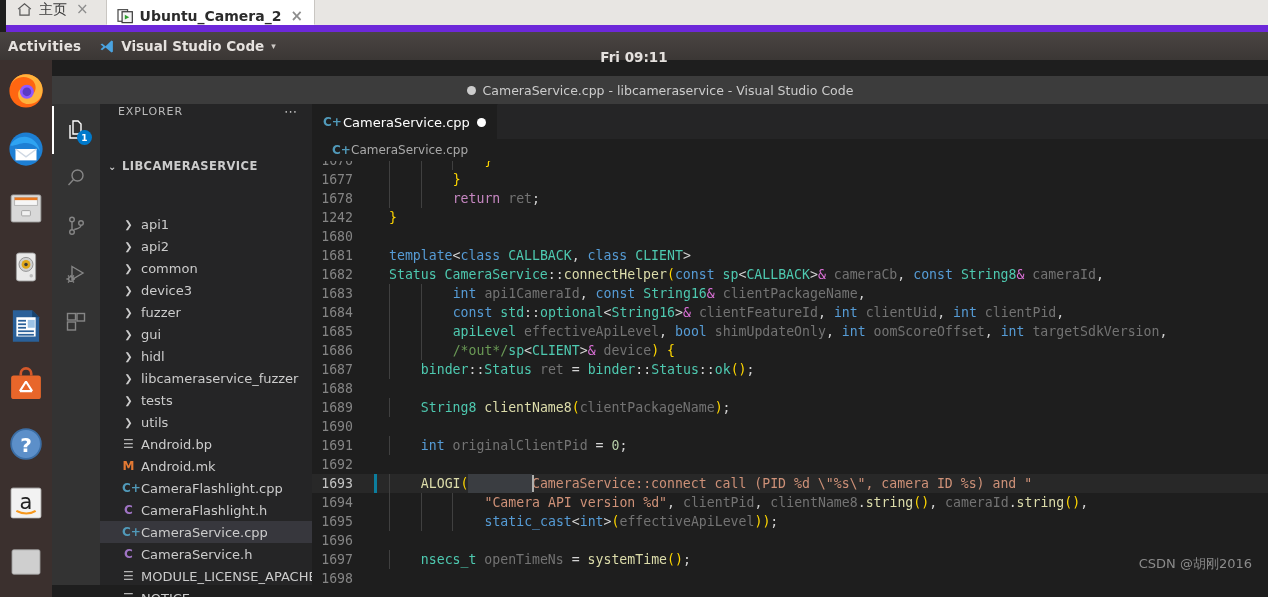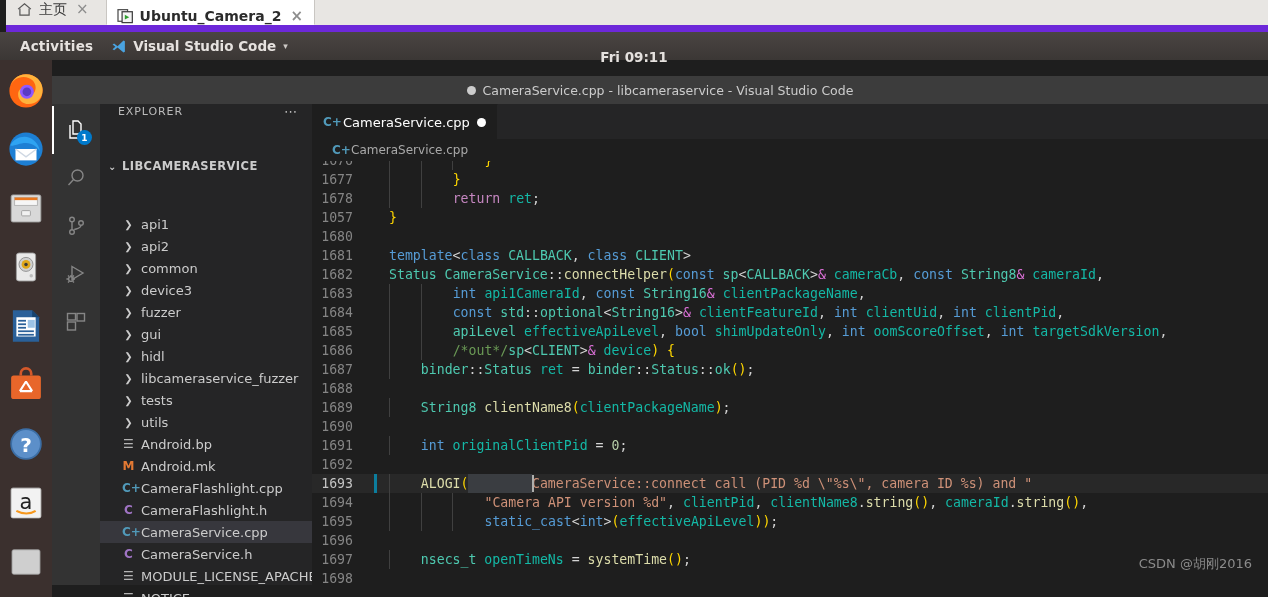--- a/index.html
+++ b/index.html
@@ -34,21 +34,21 @@
   .home-ico { width: 17px; height: 17px; display:block; }
   .win-ico { width: 17px; height: 15px; display:block; }
 
   
   .gnome-bar {
     position: absolute; left: 0; top: 32px; width: 1268px; height: 28px;
     background: linear-gradient(#4a4542, #3b3735);
     color: #e6e2df; display: flex; align-items: center;
     font-size: 13.5px; font-weight: bold;
   }
-  .gnome-activities { padding: 0 12px 0 20px; letter-spacing: .2px; }
+  .gnome-activities { padding: 0 12px 0 8px; letter-spacing: .2px; }
   .gnome-app { display: flex; align-items: center; gap: 7px; padding: 0 6px; }
   .gnome-app .caret { font-size: 9px; opacity: .85; }
   .vsc-mark { width: 15px; height: 15px; display:block; }
   .gnome-clock {
     position: absolute; left: 0; right: 0; top: 11px; height: 28px;
     display: flex; align-items: center; justify-content: center;
     pointer-events: none;
   }
 
   
@@ -152,21 +152,21 @@
   .cline.current .lnum { color: #c6c6c6; }
   .gutter { width: 6px; flex: none; }
   .gutter.modified { background: linear-gradient(90deg,#0c7d9d 0 3px, transparent 3px); }
   .ctext { flex: 1; position: relative; padding-left: 9px; min-width: 0; }
 
   
   .t-key   { color: #569cd6; }
   .t-ctrl  { color: #c586c0; }
   .t-type  { color: #4ec9b0; }
   .t-fn    { color: #dcdcaa; }
-  .t-var   { color: #14b8a6; }
+  .t-var   { color: #737373; }
   .t-str   { color: #ce9178; }
   .t-num   { color: #b5cea8; }
   .t-cmt   { color: #6a9955; }
   .t-pl    { color: #d4d4d4; }
   .t-p1    { color: #ffd700; }
   .t-p2    { color: #da70d6; }
 
   .iguide {
     position: absolute; top: 0; width: 1px; height: 19px; background: #404040;
   }
@@ -462,21 +462,21 @@
         </div>
         <div class="breadcrumbs">
           <span class="fico cpp">C+</span>
           <span>CameraService.cpp</span>
         </div>
         <div class="code-area">
           <div class="code-scroll" id="code-scroll">
               <div class="cline"><div class="lnum">1676</div><div class="gutter"></div><div class="ctext"><span class="t-pl"> </span><span class="t-pl"> </span><span class="t-pl"> </span><span class="t-pl"> </span><span class="t-pl"> </span><span class="t-pl"> </span><span class="t-pl"> </span><span class="t-pl"> </span><span class="t-pl"> </span><span class="t-pl"> </span><span class="t-pl"> </span><span class="t-pl"> </span><span class="t-p1">}</span><span class="iguide" style="left: 9px;"></span><span class="iguide" style="left: 40.72px;"></span><span class="iguide" style="left: 72.44px;"></span></div></div>
               <div class="cline"><div class="lnum">1677</div><div class="gutter"></div><div class="ctext"><span class="t-pl"> </span><span class="t-pl"> </span><span class="t-pl"> </span><span class="t-pl"> </span><span class="t-pl"> </span><span class="t-pl"> </span><span class="t-pl"> </span><span class="t-pl"> </span><span class="t-p1">}</span><span class="iguide" style="left: 9px;"></span><span class="iguide" style="left: 40.72px;"></span></div></div>
               <div class="cline"><div class="lnum">1678</div><div class="gutter"></div><div class="ctext"><span class="t-pl"> </span><span class="t-pl"> </span><span class="t-pl"> </span><span class="t-pl"> </span><span class="t-pl"> </span><span class="t-pl"> </span><span class="t-pl"> </span><span class="t-pl"> </span><span class="t-ctrl">return</span><span class="t-pl"> </span><span class="t-var">ret</span><span class="t-pl">;</span><span class="iguide" style="left: 9px;"></span><span class="iguide" style="left: 40.72px;"></span></div></div>
-              <div class="cline"><div class="lnum">1057</div><div class="gutter"></div><div class="ctext"><span class="t-p1">}</span></div></div>
+              <div class="cline"><div class="lnum">1242</div><div class="gutter"></div><div class="ctext"><span class="t-p1">}</span></div></div>
               <div class="cline"><div class="lnum">1680</div><div class="gutter"></div><div class="ctext"></div></div>
               <div class="cline"><div class="lnum">1681</div><div class="gutter"></div><div class="ctext"><span class="t-key">template</span><span class="t-pl">&lt;</span><span class="t-key">class</span><span class="t-pl"> </span><span class="t-type">CALLBACK</span><span class="t-pl">,</span><span class="t-pl"> </span><span class="t-key">class</span><span class="t-pl"> </span><span class="t-type">CLIENT</span><span class="t-pl">&gt;</span></div></div>
               <div class="cline"><div class="lnum">1682</div><div class="gutter"></div><div class="ctext"><span class="t-type">Status</span><span class="t-pl"> </span><span class="t-type">CameraService</span><span class="t-pl">:</span><span class="t-pl">:</span><span class="t-fn">connectHelper</span><span class="t-p1">(</span><span class="t-key">const</span><span class="t-pl"> </span><span class="t-type">sp</span><span class="t-pl">&lt;</span><span class="t-type">CALLBACK</span><span class="t-pl">&gt;</span><span class="t-p2">&amp;</span><span class="t-pl"> </span><span class="t-var">cameraCb</span><span class="t-pl">,</span><span class="t-pl"> </span><span class="t-key">const</span><span class="t-pl"> </span><span class="t-type">String8</span><span class="t-p2">&amp;</span><span class="t-pl"> </span><span class="t-var">cameraId</span><span class="t-pl">,</span></div></div>
               <div class="cline"><div class="lnum">1683</div><div class="gutter"></div><div class="ctext"><span class="t-pl"> </span><span class="t-pl"> </span><span class="t-pl"> </span><span class="t-pl"> </span><span class="t-pl"> </span><span class="t-pl"> </span><span class="t-pl"> </span><span class="t-pl"> </span><span class="t-key">int</span><span class="t-pl"> </span><span class="t-var">api1CameraId</span><span class="t-pl">,</span><span class="t-pl"> </span><span class="t-key">const</span><span class="t-pl"> </span><span class="t-type">String16</span><span class="t-p2">&amp;</span><span class="t-pl"> </span><span class="t-var">clientPackageName</span><span class="t-pl">,</span><span class="iguide" style="left: 9px;"></span><span class="iguide" style="left: 40.72px;"></span></div></div>
               <div class="cline"><div class="lnum">1684</div><div class="gutter"></div><div class="ctext"><span class="t-pl"> </span><span class="t-pl"> </span><span class="t-pl"> </span><span class="t-pl"> </span><span class="t-pl"> </span><span class="t-pl"> </span><span class="t-pl"> </span><span class="t-pl"> </span><span class="t-key">const</span><span class="t-pl"> </span><span class="t-type">std</span><span class="t-pl">:</span><span class="t-pl">:</span><span class="t-type">optional</span><span class="t-pl">&lt;</span><span class="t-type">String16</span><span class="t-pl">&gt;</span><span class="t-p2">&amp;</span><span class="t-pl"> </span><span class="t-var">clientFeatureId</span><span class="t-pl">,</span><span class="t-pl"> </span><span class="t-key">int</span><span class="t-pl"> </span><span class="t-var">clientUid</span><span class="t-pl">,</span><span class="t-pl"> </span><span class="t-key">int</span><span class="t-pl"> </span><span class="t-var">clientPid</span><span class="t-pl">,</span><span class="iguide" style="left: 9px;"></span><span class="iguide" style="left: 40.72px;"></span></div></div>
               <div class="cline"><div class="lnum">1685</div><div class="gutter"></div><div class="ctext"><span class="t-pl"> </span><span class="t-pl"> </span><span class="t-pl"> </span><span class="t-pl"> </span><span class="t-pl"> </span><span class="t-pl"> </span><span class="t-pl"> </span><span class="t-pl"> </span><span class="t-type">apiLevel</span><span class="t-pl"> </span><span class="t-var">effectiveApiLevel</span><span class="t-pl">,</span><span class="t-pl"> </span><span class="t-key">bool</span><span class="t-pl"> </span><span class="t-var">shimUpdateOnly</span><span class="t-pl">,</span><span class="t-pl"> </span><span class="t-key">int</span><span class="t-pl"> </span><span class="t-var">oomScoreOffset</span><span class="t-pl">,</span><span class="t-pl"> </span><span class="t-key">int</span><span class="t-pl"> </span><span class="t-var">targetSdkVersion</span><span class="t-pl">,</span><span class="iguide" style="left: 9px;"></span><span class="iguide" style="left: 40.72px;"></span></div></div>
               <div class="cline"><div class="lnum">1686</div><div class="gutter"></div><div class="ctext"><span class="t-pl"> </span><span class="t-pl"> </span><span class="t-pl"> </span><span class="t-pl"> </span><span class="t-pl"> </span><span class="t-pl"> </span><span class="t-pl"> </span><span class="t-pl"> </span><span class="t-cmt">/*out*/</span><span class="t-type">sp</span><span class="t-pl">&lt;</span><span class="t-type">CLIENT</span><span class="t-pl">&gt;</span><span class="t-p2">&amp;</span><span class="t-pl"> </span><span class="t-var">device</span><span class="t-p1">)</span><span class="t-pl"> </span><span class="t-p1">{</span><span class="iguide" style="left: 9px;"></span><span class="iguide" style="left: 40.72px;"></span></div></div>
               <div class="cline"><div class="lnum">1687</div><div class="gutter"></div><div class="ctext"><span class="t-pl"> </span><span class="t-pl"> </span><span class="t-pl"> </span><span class="t-pl"> </span><span class="t-type">binder</span><span class="t-pl">:</span><span class="t-pl">:</span><span class="t-type">Status</span><span class="t-pl"> </span><span class="t-var">ret</span><span class="t-pl"> </span><span class="t-pl">=</span><span class="t-pl"> </span><span class="t-type">binder</span><span class="t-pl">:</span><span class="t-pl">:</span><span class="t-type">Status</span><span class="t-pl">:</span><span class="t-pl">:</span><span class="t-type">ok</span><span class="t-p1">(</span><span class="t-p1">)</span><span class="t-pl">;</span><span class="iguide" style="left: 9px;"></span></div></div>
               <div class="cline"><div class="lnum">1688</div><div class="gutter"></div><div class="ctext"></div></div>
               <div class="cline"><div class="lnum">1689</div><div class="gutter"></div><div class="ctext"><span class="t-pl"> </span><span class="t-pl"> </span><span class="t-pl"> </span><span class="t-pl"> </span><span class="t-type">String8</span><span class="t-pl"> </span><span class="t-fn">clientName8</span><span class="t-p1">(</span><span class="t-var">clientPackageName</span><span class="t-p1">)</span><span class="t-pl">;</span><span class="iguide" style="left: 9px;"></span></div></div>

